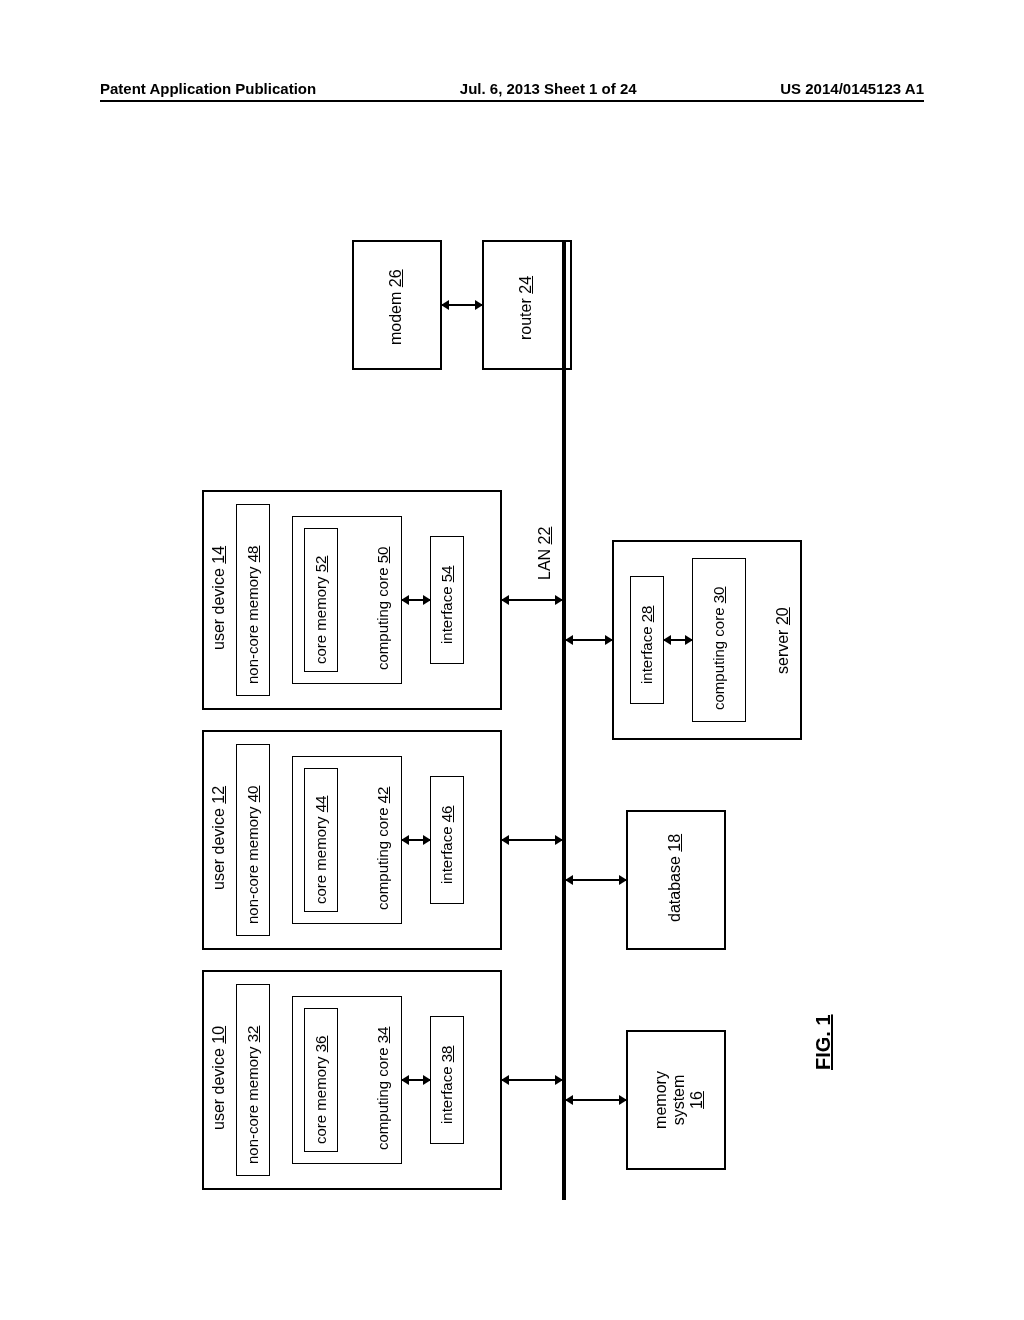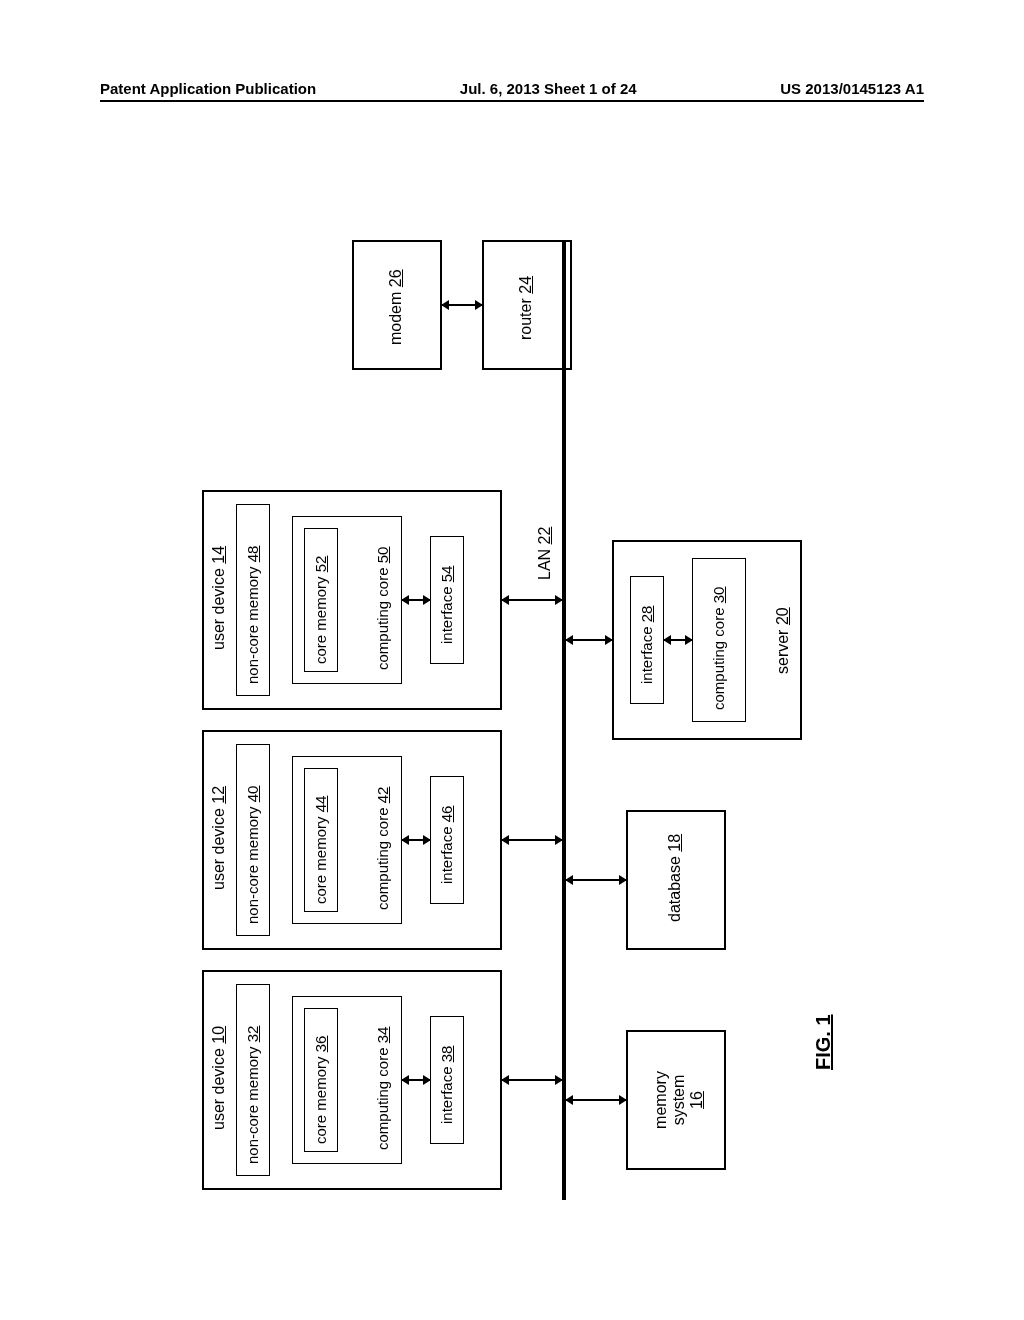--- a/index.html
+++ b/index.html
@@ -80,21 +80,21 @@
   .arrow-v.dbl::before { top: -1px; border-bottom: 8px solid #000; }
   .arrow-v.dbl::after  { bottom: -1px; border-top: 8px solid #000; }
 </style>
 </head>
 <body>
 
 <div class="page">
   <div class="header">
     <span>Patent Application Publication</span>
     <span>Jul. 6, 2013  Sheet 1 of 24</span>
-    <span>US 2013/0145123 A1</span>
+    <span>US 2014/0145123 A1</span>
   </div>
   <div class="header-line"></div>
 
   <div class="diagram-wrap">
 
     <div class="lan-line" style="left:0px; top:400px; width:920px;"></div>
     <div class="label" style="left:620px; top:374px;">
       <span>LAN</span> <span class="num">22</span>
     </div>
 

